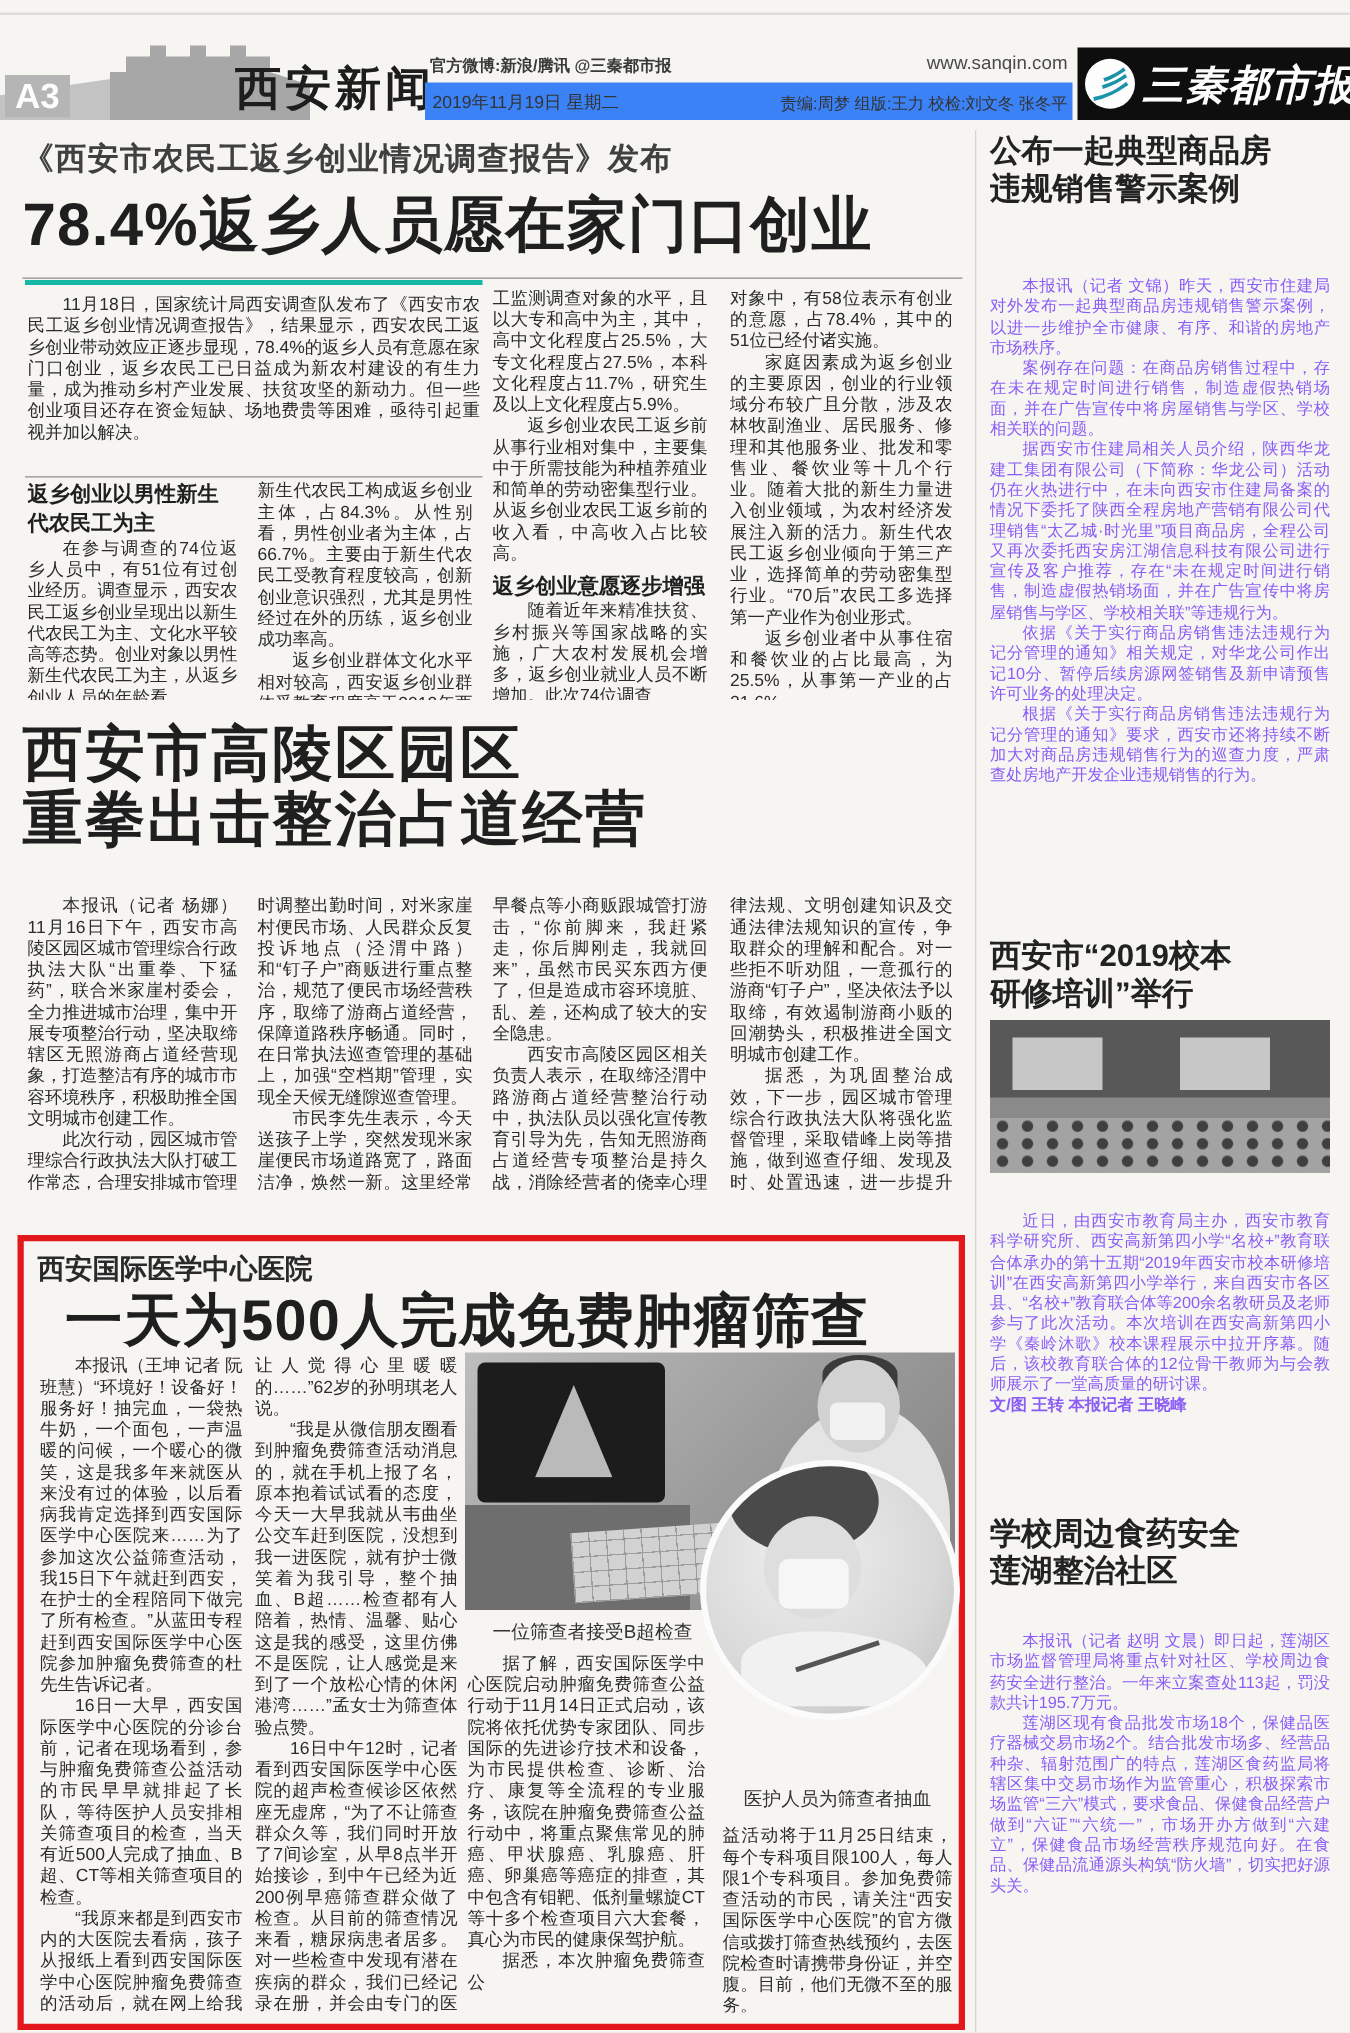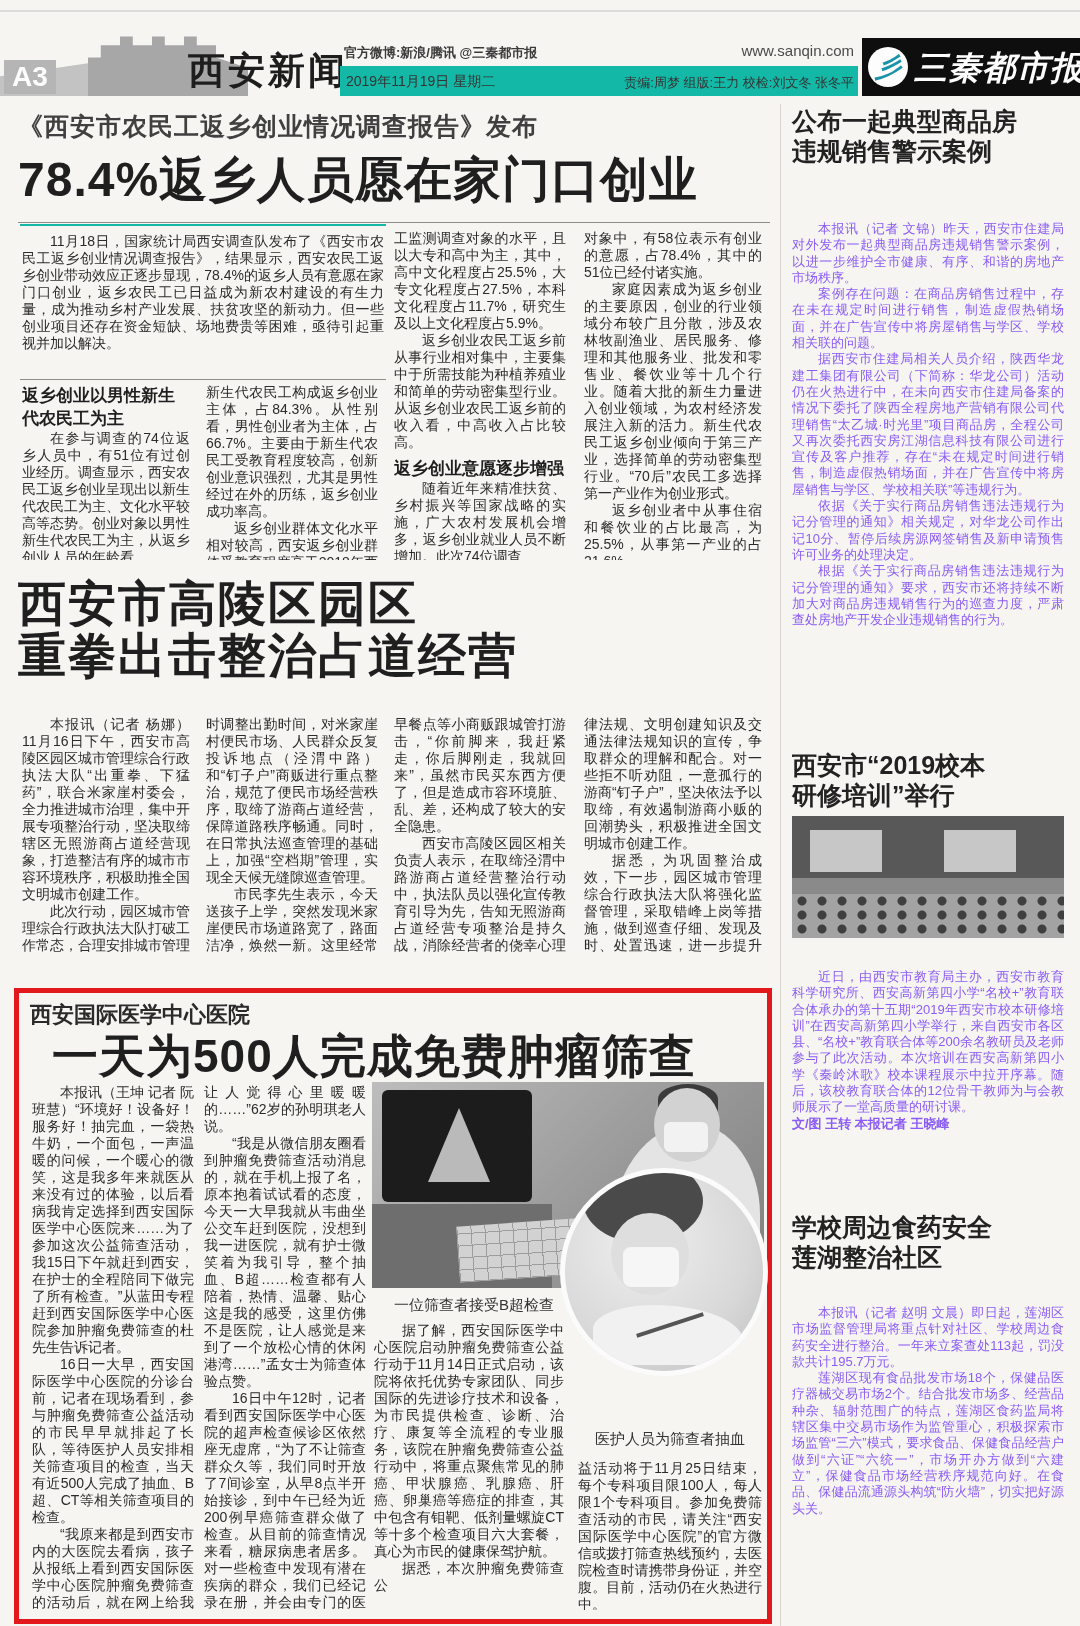--- a/index.html
+++ b/index.html
@@ -14,21 +14,21 @@
     clip-path:polygon(0 100%,0 38%,8% 38%,8% 18%,20% 18%,20% 4%,28% 4%,28% 18%,40% 18%,40% 4%,48% 4%,48% 18%,60% 18%,60% 4%,68% 4%,68% 18%,80% 18%,80% 38%,100% 55%,100% 100%);}
   .wall .slope{position:absolute;left:0;top:26px;width:110px;height:36px;background:#c3c3c3;
     clip-path:polygon(0 45%,100% 0,100% 100%,0 100%);}
   .wall .a3{position:absolute;left:4px;top:26px;font-size:28px;font-weight:bold;color:#fdfdfd;
     background:#b5b5b5;padding:1px 8px;}
   .section-title{position:absolute;left:188px;top:46px;font-size:37px;font-weight:800;color:#1d1d1d;letter-spacing:3px;}
   .info{position:absolute;left:340px;top:38px;width:518px;height:58px;}
   .info .row1{position:absolute;left:0;top:0;width:518px;height:28px;}
   .info .weibo{position:absolute;left:4px;top:6px;font-size:13px;font-weight:bold;color:#3a3a3a;}
   .info .site{position:absolute;right:4px;top:4px;font-size:15px;color:#4a4a4a;}
-  .info .row2{position:absolute;left:0;top:28px;width:518px;height:30px;background:#14b8a6;}
+  .info .row2{position:absolute;left:0;top:28px;width:518px;height:30px;background:#3b82f6;}
   .info .date{position:absolute;left:6px;top:7px;font-size:14px;color:#333;}
   .info .editors{position:absolute;right:4px;top:8px;font-size:13px;color:#333;}
   .brand{position:absolute;left:862px;top:38px;width:218px;height:58px;background:#0e0e0e;}
   .brand .mark{position:absolute;left:6px;top:9px;width:40px;height:40px;border-radius:50%;background:#fdfdfd;
     color:#1a93a8;font-size:26px;font-weight:bold;text-align:center;line-height:40px;font-style:italic;}
   .brand .name{position:absolute;left:52px;top:8px;width:162px;font-size:33px;font-weight:bold;font-style:italic;
     color:#fdfdfd;font-family:"Liberation Serif","DejaVu Serif",serif;letter-spacing:1px;white-space:nowrap;}
 
   
   .kicker1{font-size:25px;font-weight:800;color:#404040;letter-spacing:1px;text-align:right;}
@@ -40,21 +40,21 @@
   .col{font-size:14px;line-height:17px;text-align:justify;overflow:hidden;color:#2b2b2b;}
   .col p{margin:0;}
   .rcol{font-size:13px;line-height:16.3px;text-align:justify;overflow:hidden;color:#8b5cf6;margin-top:19px;}
   .rcol p{margin:0;}
   .in{text-indent:2em;}
   .subhead{font-size:17px;font-weight:800;line-height:23px;color:#1f1f1f;text-align:left;margin:0 0 5px 0;text-indent:0;}
   .byline{text-align:left;font-weight:bold;margin-top:4px;}
   .caption{font-size:15px;color:#333;text-align:center;}
   .rule{background:#8f8d89;height:1px;}
   .vrule{background:#d8d4cd;width:1px;}
-  .lede{border-top:2px solid #14b8a6;border-bottom:1px solid #8f8d89;padding:7px 2px 0 2px;}
+  .lede{border-top:4px solid #14b8a6;border-bottom:1px solid #8f8d89;padding:7px 2px 0 2px;}
 
   
   .redbox{position:absolute;left:14px;top:988px;width:748px;height:626px;border:5px solid #e3181d;background:transparent;}
 
   
   .photo1{position:absolute;left:372px;top:1082px;width:392px;height:206px;overflow:hidden;
     background:linear-gradient(135deg,#bdbdbd 0%,#9a9a9a 55%,#7f7f7f 100%);}
   .ph-monitor{position:absolute;left:10px;top:8px;width:150px;height:112px;background:#1c1c1c;border-radius:6px;}
   .ph-fan{position:absolute;left:46px;top:18px;width:62px;height:74px;background:#d6d6d6;
     clip-path:polygon(50% 0,100% 100%,0 100%);opacity:.85;}
@@ -193,21 +193,21 @@
     <div class="ph2-arm"></div>
     <div class="ph2-syringe"></div>
   </div>
   <div class="abs caption" style="left:580px;top:1430px;width:180px;">医护人员为筛查者抽血</div>
 
   <div class="abs col" style="left:374px;top:1322px;width:190px;height:288px;">
     <p class="in">据了解，西安国际医学中心医院启动肿瘤免费筛查公益行动于11月14日正式启动，该院将依托优势专家团队、同步国际的先进诊疗技术和设备，为市民提供检查、诊断、治疗、康复等全流程的专业服务，该院在肿瘤免费筛查公益行动中，将重点聚焦常见的肺癌、甲状腺癌、乳腺癌、肝癌、卵巢癌等癌症的排查，其中包含有钼靶、低剂量螺旋CT等十多个检查项目六大套餐，真心为市民的健康保驾护航。</p>
     <p class="in">据悉，本次肿瘤免费筛查公</p>
   </div>
   <div class="abs col" style="left:578px;top:1460px;width:184px;height:150px;">
-    <p>益活动将于11月25日结束，每个专科项目限100人，每人限1个专科项目。参加免费筛查活动的市民，请关注“西安国际医学中心医院”的官方微信或拨打筛查热线预约，去医院检查时请携带身份证，并空腹。目前，活动仍在火热进行中。</p>
+    <p>益活动将于11月25日结束，每个专科项目限100人，每人限1个专科项目。参加免费筛查活动的市民，请关注“西安国际医学中心医院”的官方微信或拨打筛查热线预约，去医院检查时请携带身份证，并空腹。目前，他们无微不至的服务。</p>
   </div>
 
   <div class="abs rhead" style="left:792px;top:106px;width:274px;">
     <div>公布一起典型商品房</div>
     <div>违规销售警示案例</div>
   </div>
   <div class="abs rcol" style="left:792px;top:202px;width:272px;height:544px;">
     <p class="in">本报讯（记者 文锦）昨天，西安市住建局对外发布一起典型商品房违规销售警示案例，以进一步维护全市健康、有序、和谐的房地产市场秩序。</p>
     <p class="in">案例存在问题：在商品房销售过程中，存在未在规定时间进行销售，制造虚假热销场面，并在广告宣传中将房屋销售与学区、学校相关联的问题。</p>
     <p class="in">据西安市住建局相关人员介绍，陕西华龙建工集团有限公司（下简称：华龙公司）活动仍在火热进行中，在未向西安市住建局备案的情况下委托了陕西全程房地产营销有限公司代理销售“太乙城·时光里”项目商品房，全程公司又再次委托西安房江湖信息科技有限公司进行宣传及客户推荐，存在“未在规定时间进行销售，制造虚假热销场面，并在广告宣传中将房屋销售与学区、学校相关联”等违规行为。</p>

